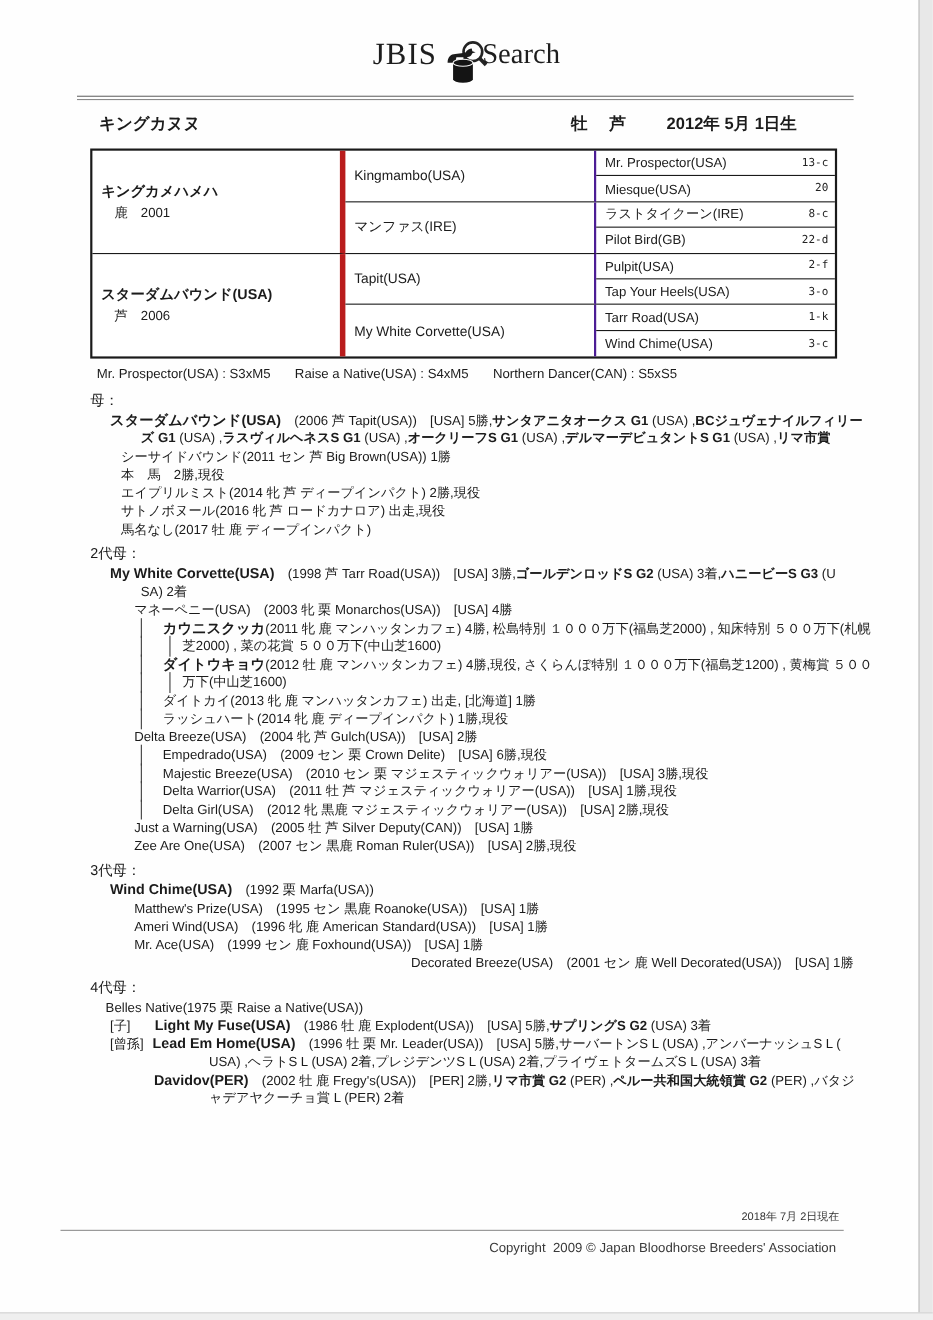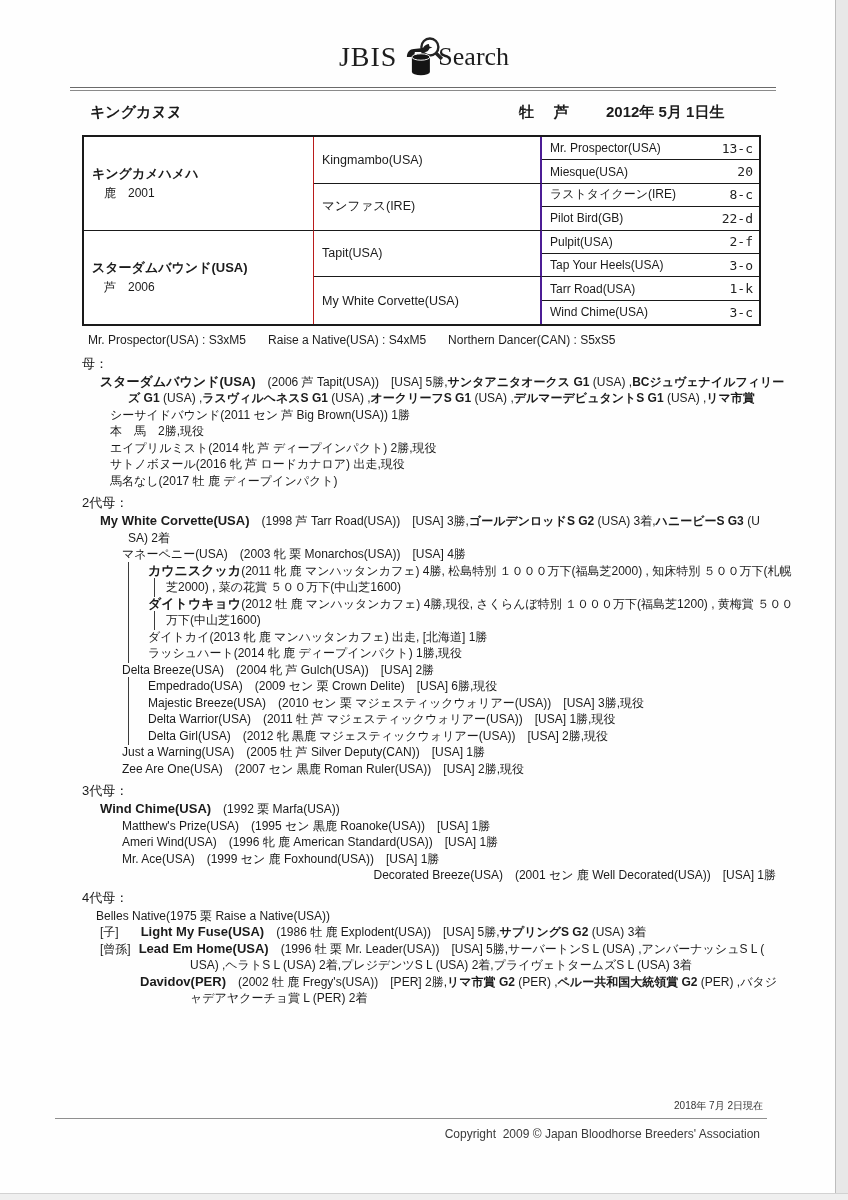--- a/index.html
+++ b/index.html
@@ -8,48 +8,48 @@
     background:#fefefe;color:#1b1b1b;
     font-family:"Liberation Sans","DejaVu Sans",sans-serif;
   }
   
   .edge-right{position:absolute;top:0;right:0;width:12px;height:100%;
     background:#e8e8e8;border-left:1px solid #bdbdbd;}
   .edge-bottom{position:absolute;left:0;bottom:0;width:100%;height:6px;
     background:#efefef;border-top:1px solid #d2d2d2;}
   
   .logo{position:absolute;top:36px;left:50%;transform:translateX(-50%);
-    display:flex;align-items:center;}
+    display:flex;align-items:flex-start;}
   .logo .jbis{font-family:"Liberation Serif","DejaVu Serif",serif;font-size:28px;
     letter-spacing:1px;color:#1d1d1d;line-height:1;margin-bottom:2px;}
   .logo .search{font-family:"Liberation Serif","DejaVu Serif",serif;font-size:26px;
     color:#1d1d1d;line-height:1;margin-left:-5px;margin-bottom:2px;}
   .logo svg{display:block;margin:0 -2px 0 2px;}
   .hrule{position:absolute;top:87px;left:70px;width:706px;height:2px;
     border-top:1px solid #6a6a6a;border-bottom:1px solid #8a8a8a;}
   
   .title-name{position:absolute;top:103px;left:90px;font-size:15px;font-weight:bold;}
   .title-sex{position:absolute;top:103px;left:519px;font-size:15px;font-weight:bold;}
   .title-coat{position:absolute;top:103px;left:554px;font-size:15px;font-weight:bold;}
   .title-birth{position:absolute;top:103px;left:606px;font-size:15px;font-weight:bold;}
   
   .ptable{position:absolute;top:135px;left:82px;
     display:grid;grid-template-columns:230px 228px 217px;
     grid-template-rows:repeat(8,23.4px);
     border:2px solid #1a1a1a;background:#fff;}
   .cell{box-sizing:border-box;display:flex;align-items:center;
     padding:0 6px 0 8px;overflow:hidden;white-space:nowrap;}
-  .cell.col1{grid-column:1;border-right:1px solid #b91c1c;
+  .cell.col1{grid-column:1;border-right:5px solid #b91c1c;
     flex-direction:column;justify-content:center;align-items:flex-start;}
   .cell.col2{grid-column:2;border-right:2px solid #4c1d95;font-size:12.5px;}
   .cell.col3{grid-column:3;justify-content:space-between;font-size:12px;}
   .bline{border-bottom:1px solid #1a1a1a;}
   .p-name{font-size:13px;font-weight:bold;}
   .p-detail{font-size:12px;padding-left:12px;margin-top:2px;}
-  .fam{font-size:13px;font-family:"DejaVu Sans Mono","Liberation Mono",monospace;
+  .fam{font-size:10px;font-family:"DejaVu Sans Mono","Liberation Mono",monospace;
     color:#222;letter-spacing:0;}
   
   .notes{position:absolute;top:332px;left:82px;width:694px;font-size:12px;}
   .line{position:relative;white-space:nowrap;line-height:16.5px;}
   .line .b{font-weight:bold;}
   .line .big{font-weight:bold;font-size:13px;}
   .sec{font-size:13px;line-height:15px;margin:6px 0 3px 0;}
   .inb{margin-bottom:7px;font-size:12px;}
   .vbar{position:absolute;top:-1px;bottom:-1px;width:1px;background:#3c3c3c;}
   

